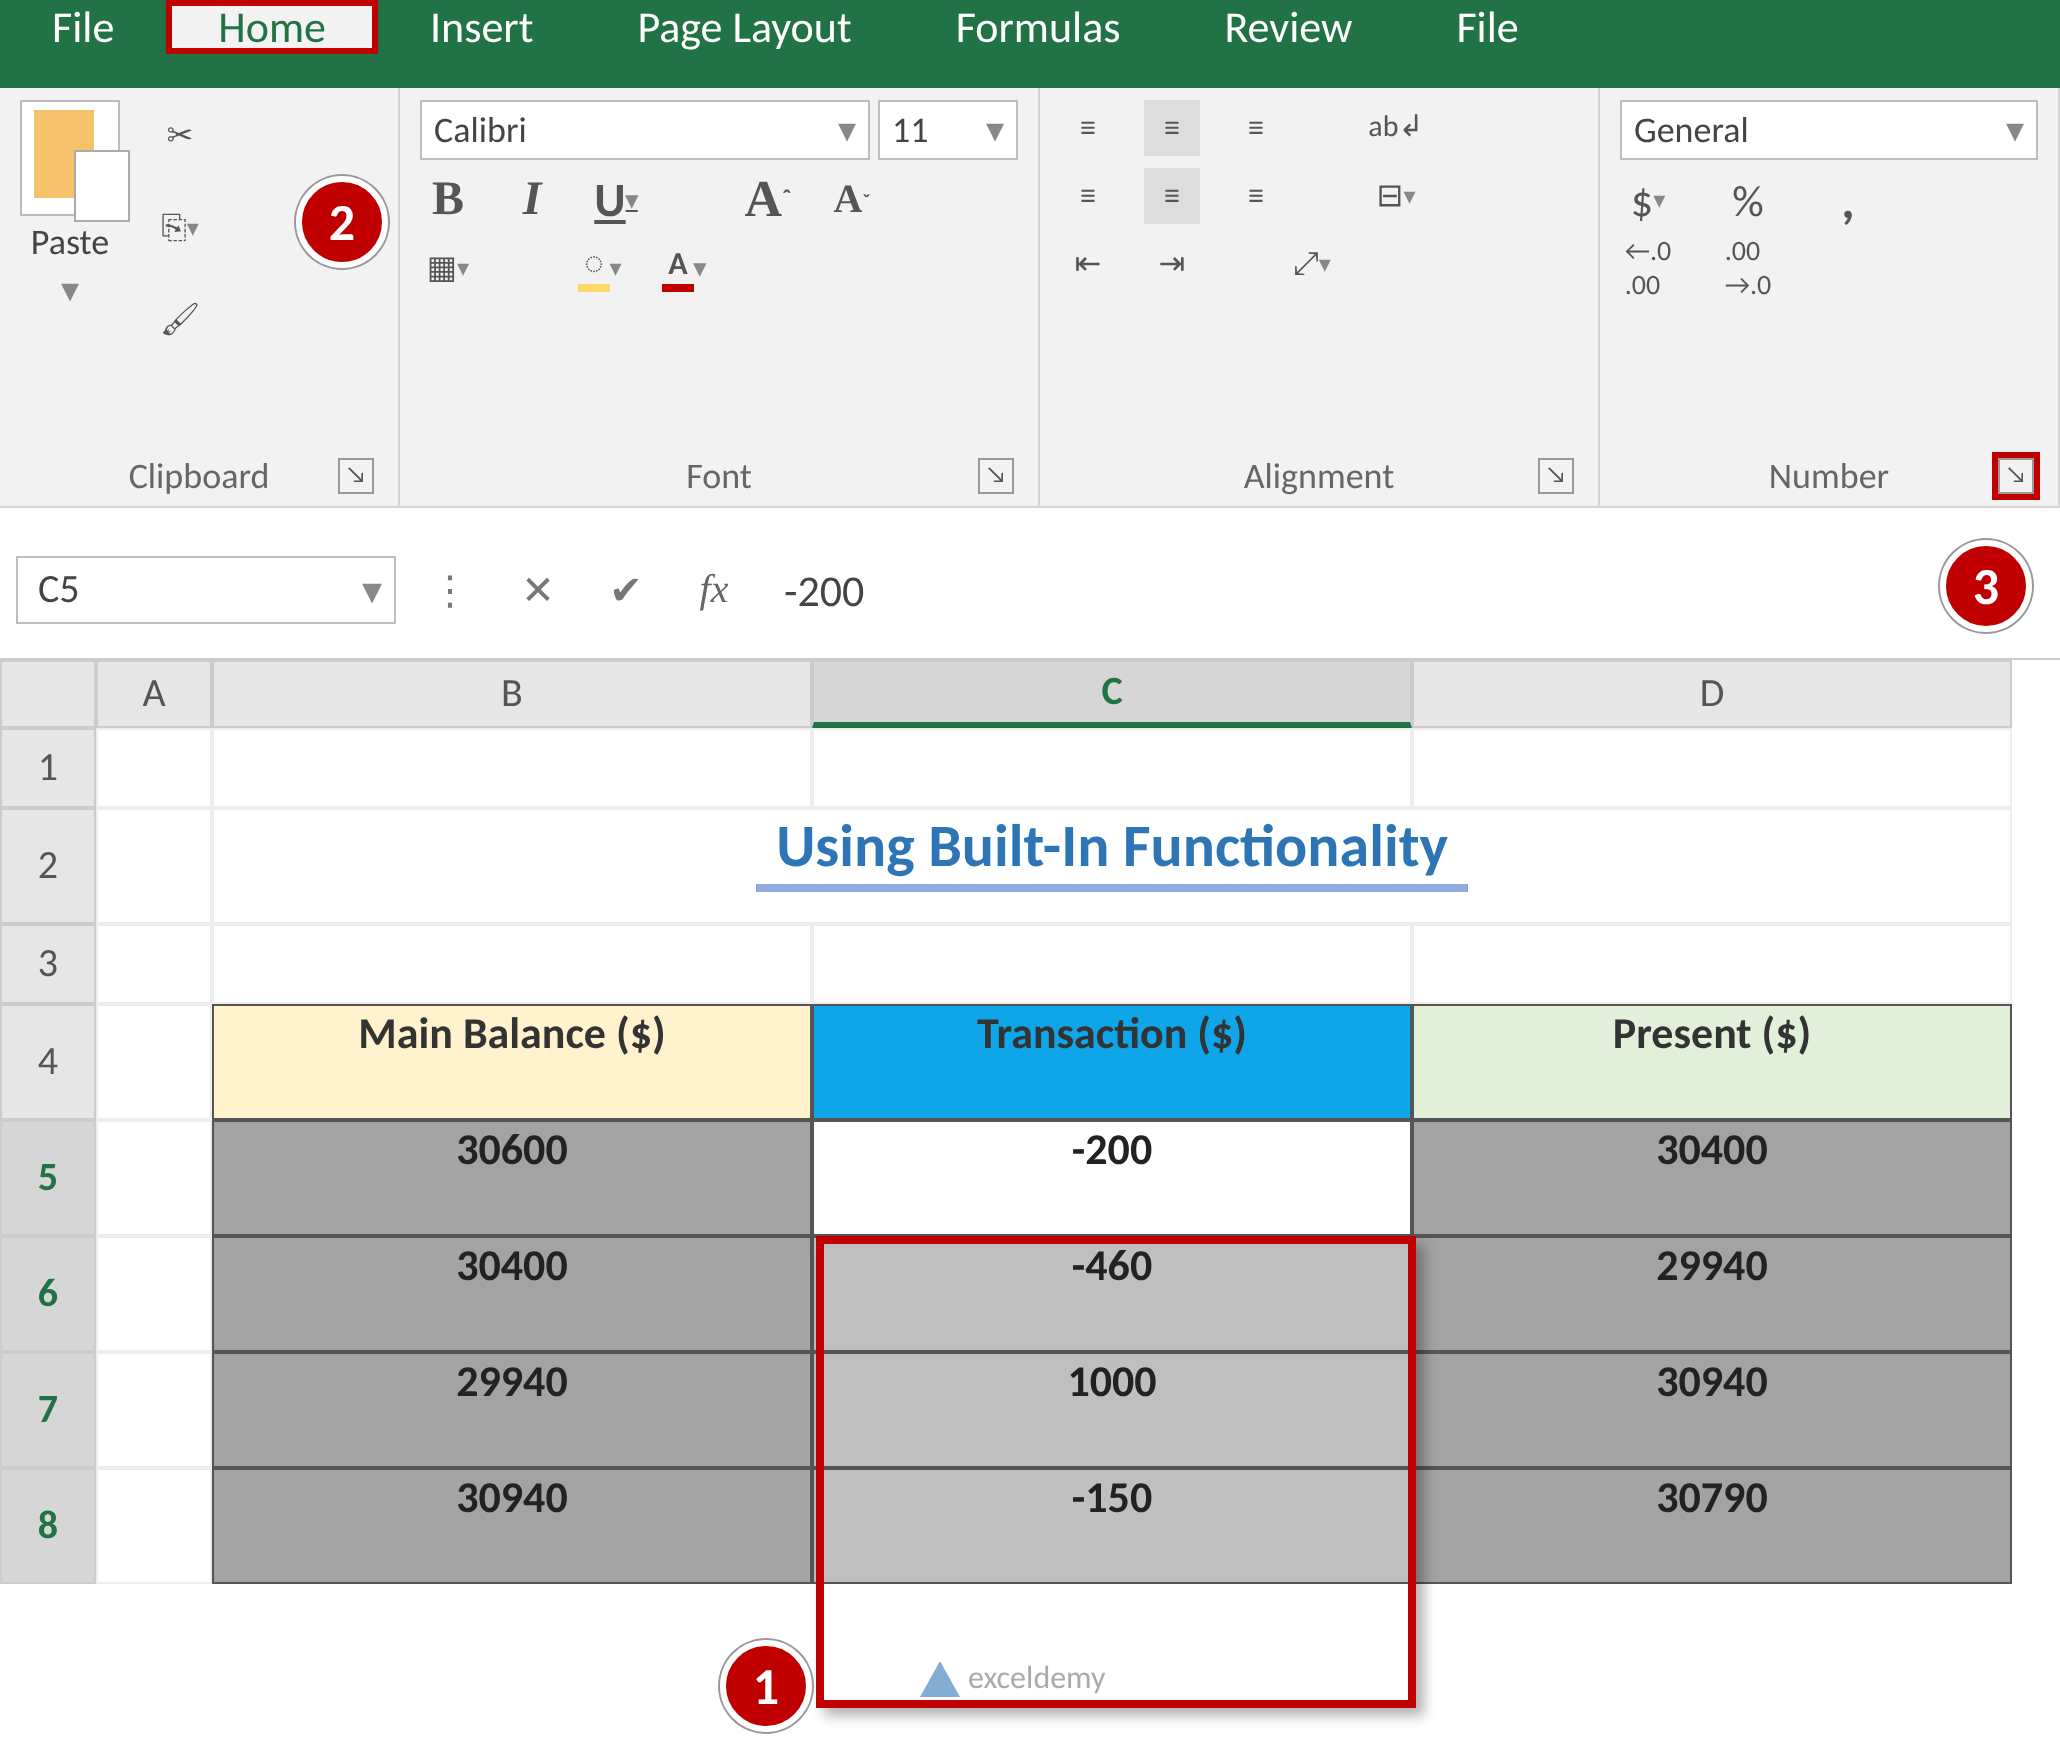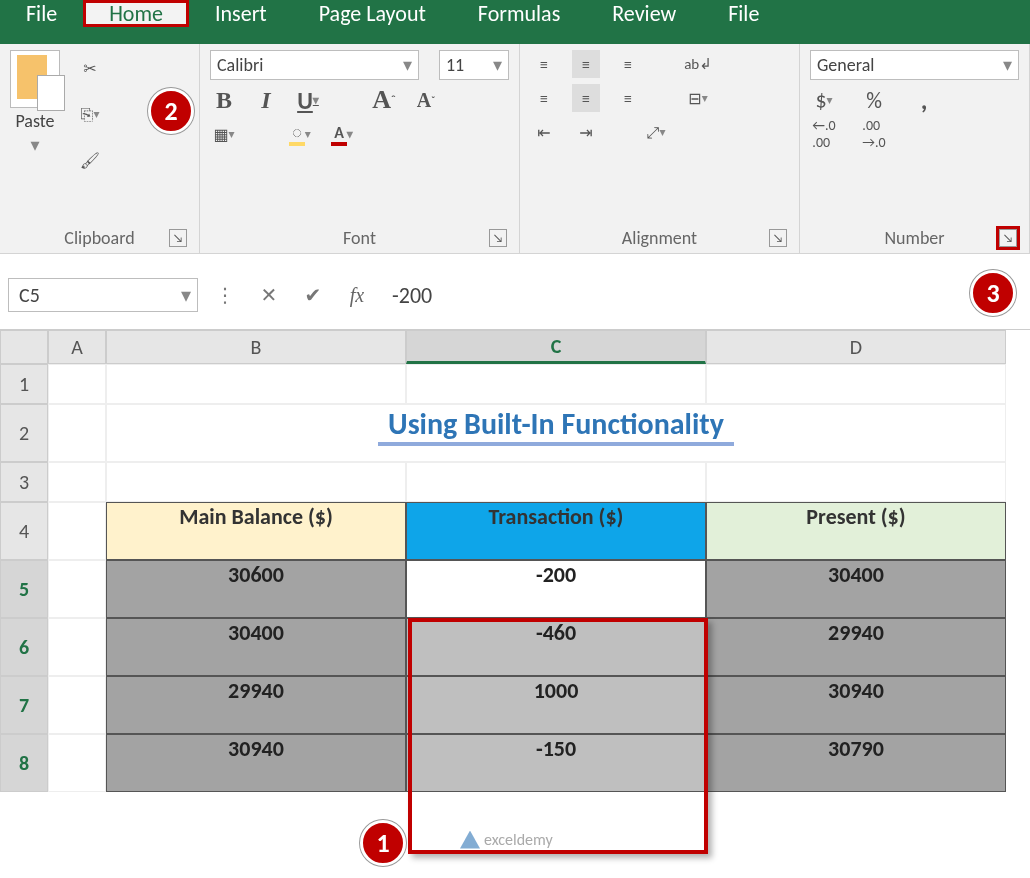--- a/index.html
+++ b/index.html
@@ -100,21 +100,21 @@
       </div>
     </div>
     <div class="group-label">
       <span>Clipboard</span>
       <span class="dlaunch">↘</span>
     </div>
   </div>
 
   <div class="group" style="width:320px">
     <div class="group-body">
-      <div style="display:flex;gap:20px">
+      <div style="display:flex;gap:4px">
         <div class="sel" style="flex:1">
           <span>Calibri</span>
             <span class="caret">▾</span>
         </div>
         <div class="sel" style="width:70px">
           <span>11</span>
             <span class="caret">▾</span>
         </div>
       </div>
       <div class="iconrow">

